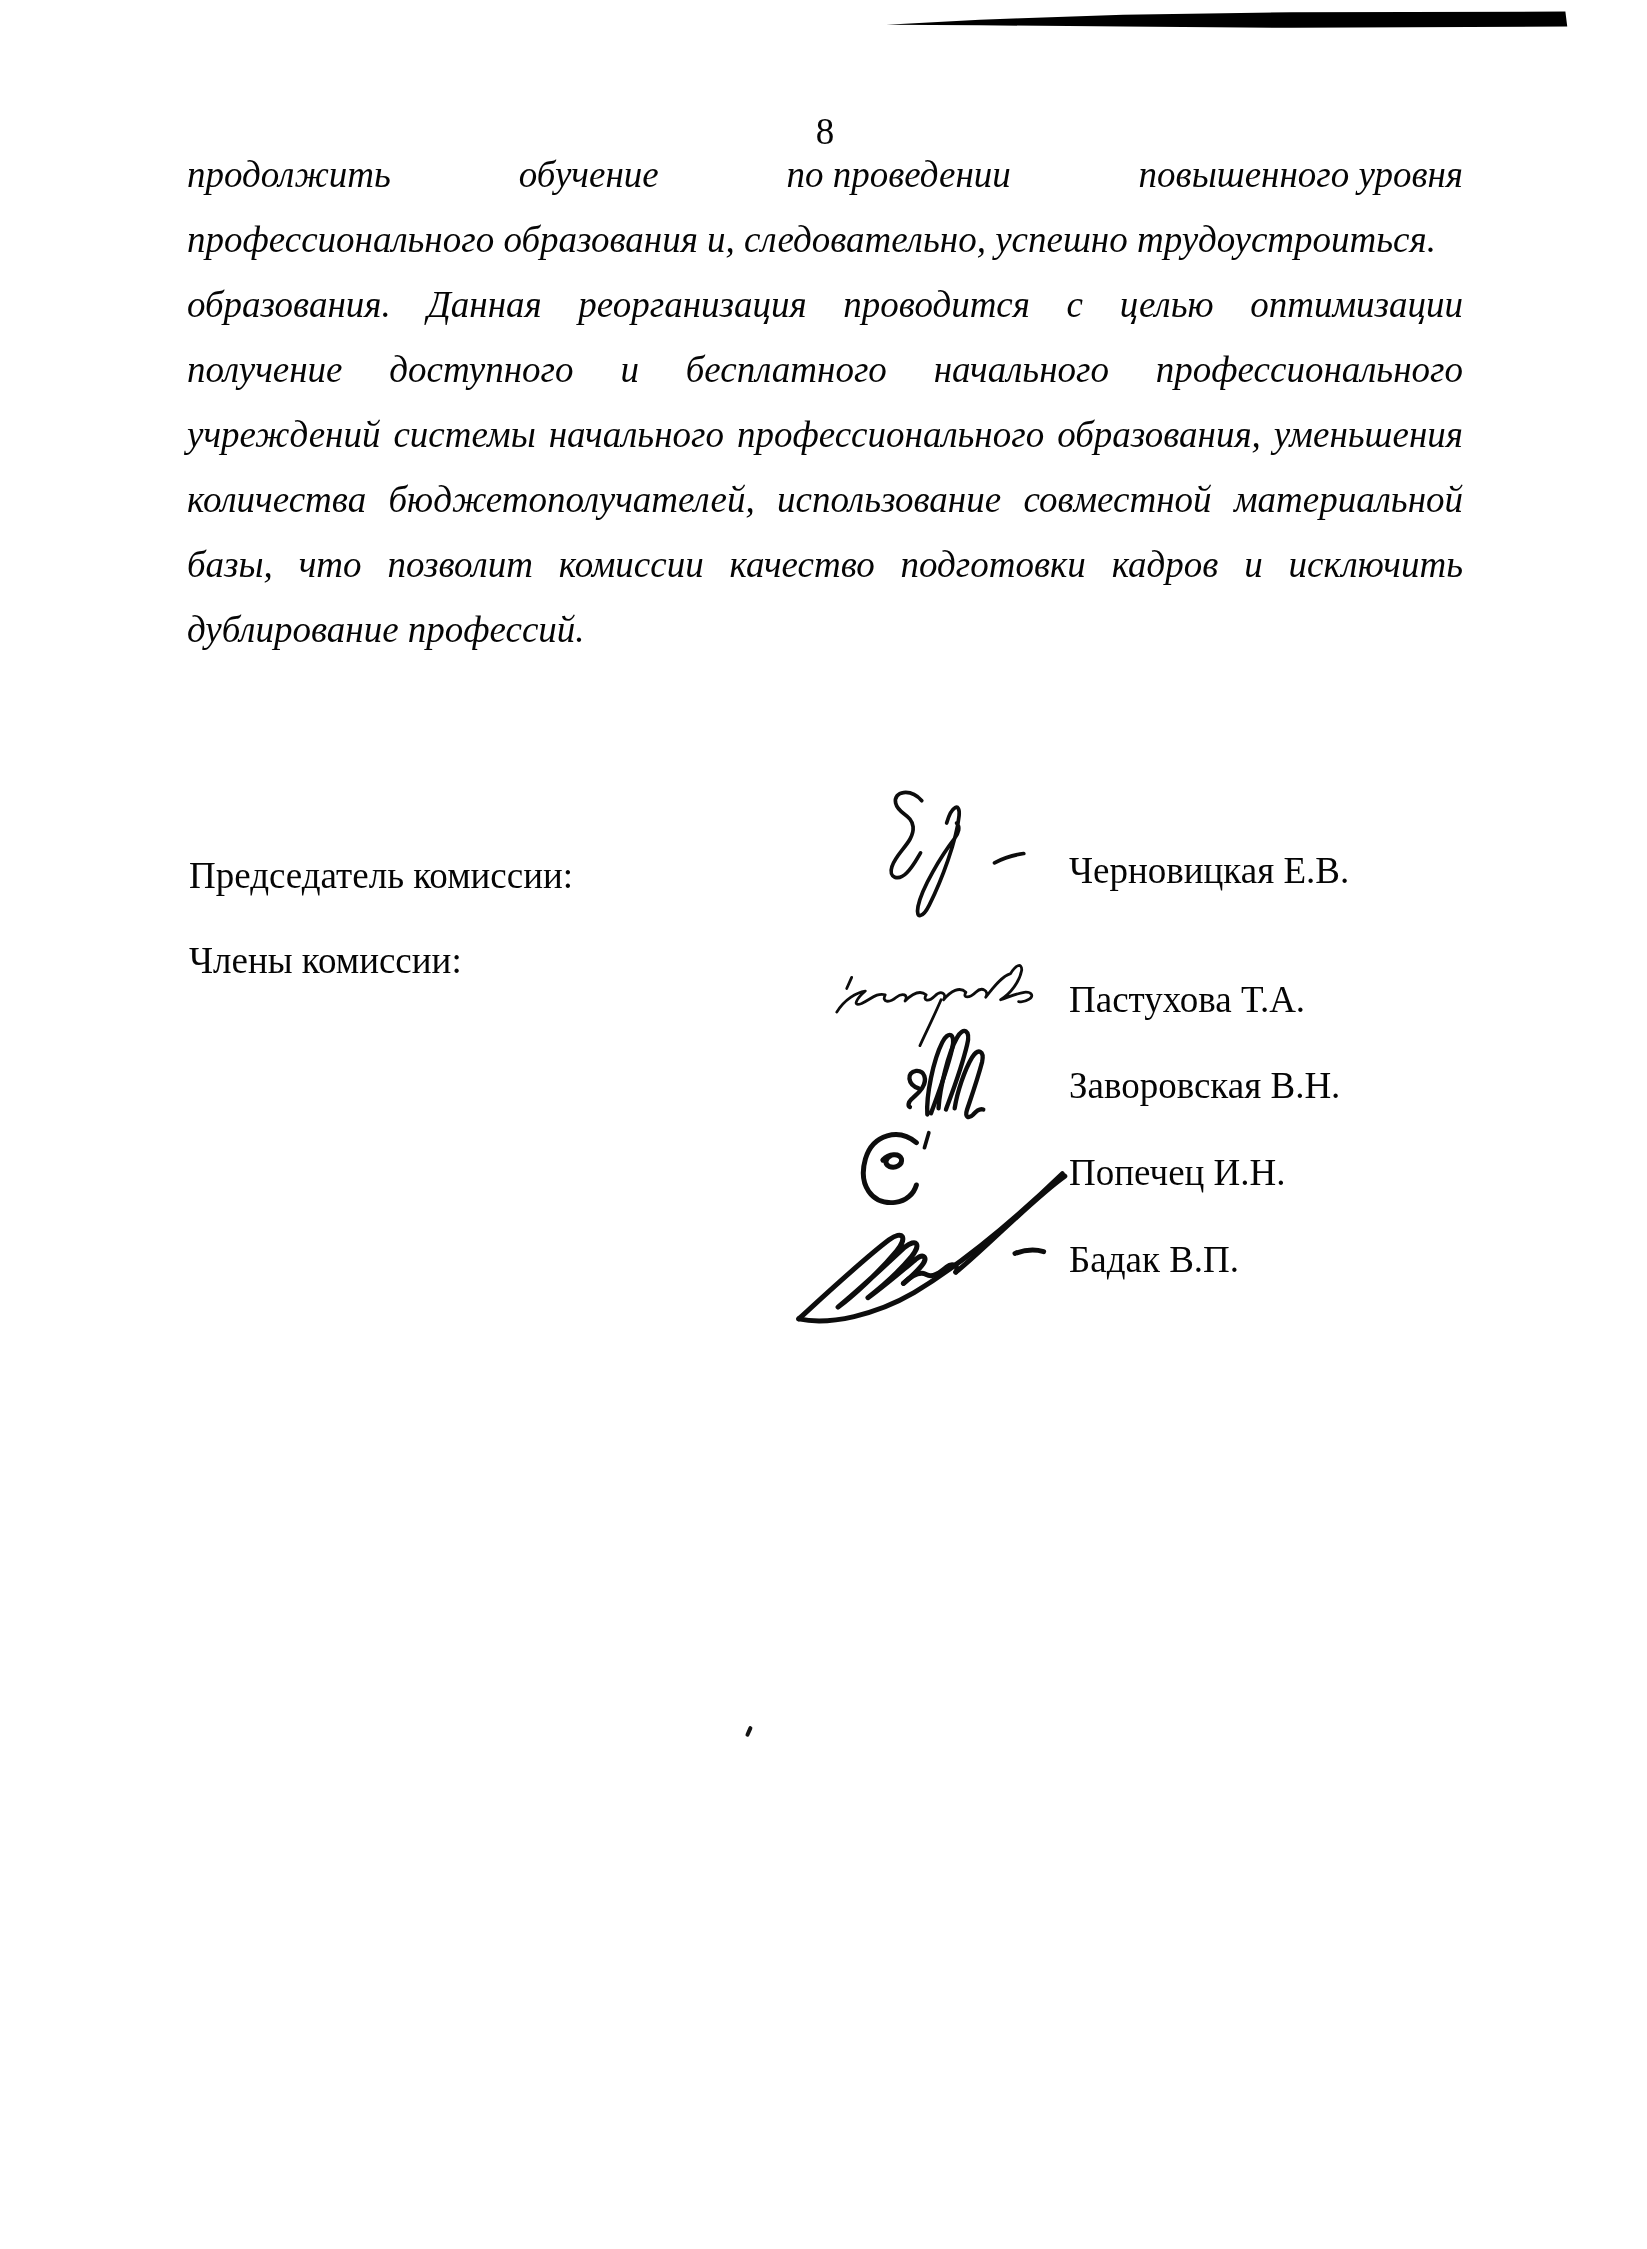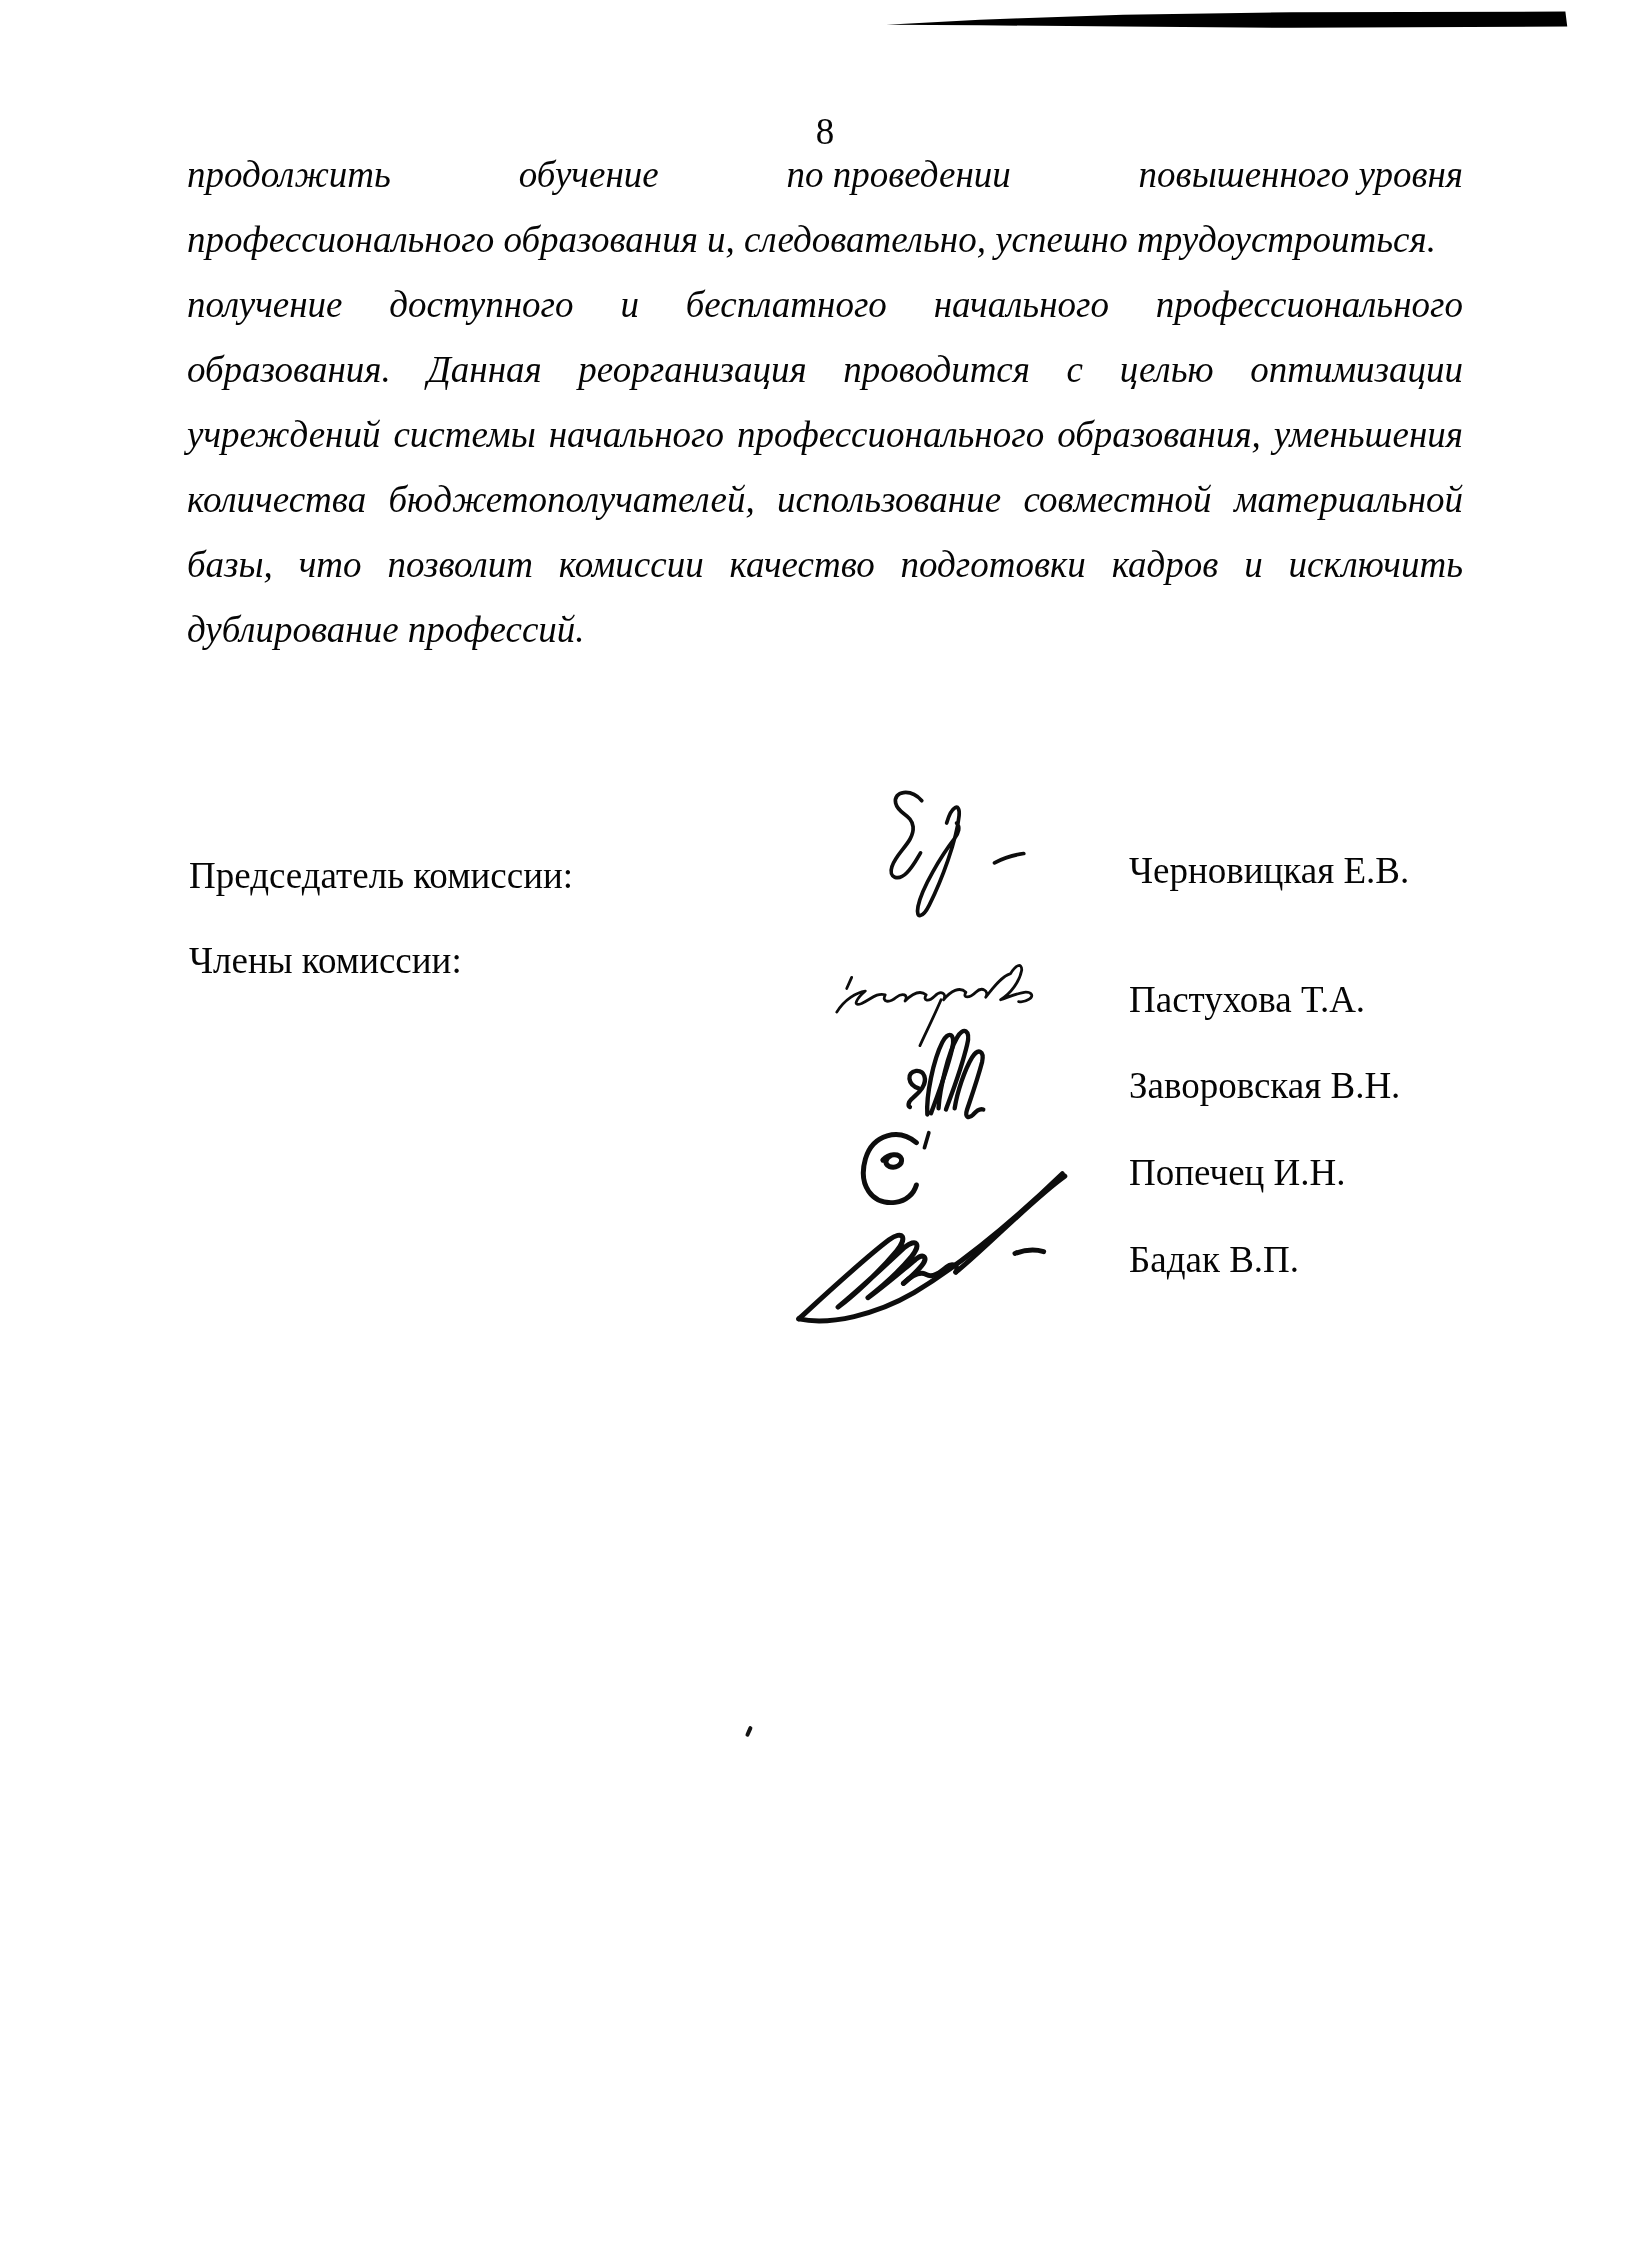--- a/index.html
+++ b/index.html
@@ -20,21 +20,21 @@
     font-size:37px; line-height:65px;
   }
   .line { white-space:normal;font-style:italic; }
   .jline { text-align:justify; text-align-last:justify; }
   .segline { display:flex; justify-content:space-between; }
   .indent { padding-left:70px; }
   .lbl {
     position:absolute; left:189px; font-size:37px; line-height:1.2;
   }
   .sname {
-    position:absolute; left:1129px; font-size:37px; line-height:1.2;
+    position:absolute; left:1069px; font-size:37px; line-height:1.2;
   }
   .sig { position:absolute; }
   .sig path { fill:none; stroke:#0d0d0d; stroke-linecap:round; stroke-linejoin:round; }
   .streak { position:absolute; left:886px; top:11.2px; filter:blur(0.4px); }
   .speck {
     position:absolute; left:747px; top:1726px;
     width:4.4px; height:10.6px; background:#141414;
     border-radius:1.9px; transform:rotate(24deg);
   }
 </style>
@@ -53,22 +53,22 @@
     <div>
       <div class="line segline">
         <span>продолжить</span>
         <span>обучение</span>
         <span>по проведении</span>
         <span>повышенного уровня</span>
       </div>
       <div class="line">профессионального образования и, следовательно, успешно трудоустроиться.</div>
     </div>
     <div>
+      <div class="line jline">образования. Данная реорганизация проводится с целью оптимизации</div>
       <div class="line jline">получение доступного и бесплатного начального профессионального</div>
-      <div class="line jline">образования. Данная реорганизация проводится с целью оптимизации</div>
       <div class="line jline">учреждений системы начального профессионального образования, уменьшения</div>
       <div class="line jline">количества бюджетополучателей, использование совместной материальной</div>
       <div class="line jline">базы, что позволит комиссии качество подготовки кадров и исключить</div>
       <div class="line">дублирование профессий.</div>
     </div>
   </div>
 
   <div class="lbl" style="top:854px">Председатель комиссии:</div>
   <div class="lbl" style="top:939px">Члены комиссии:</div>
 

